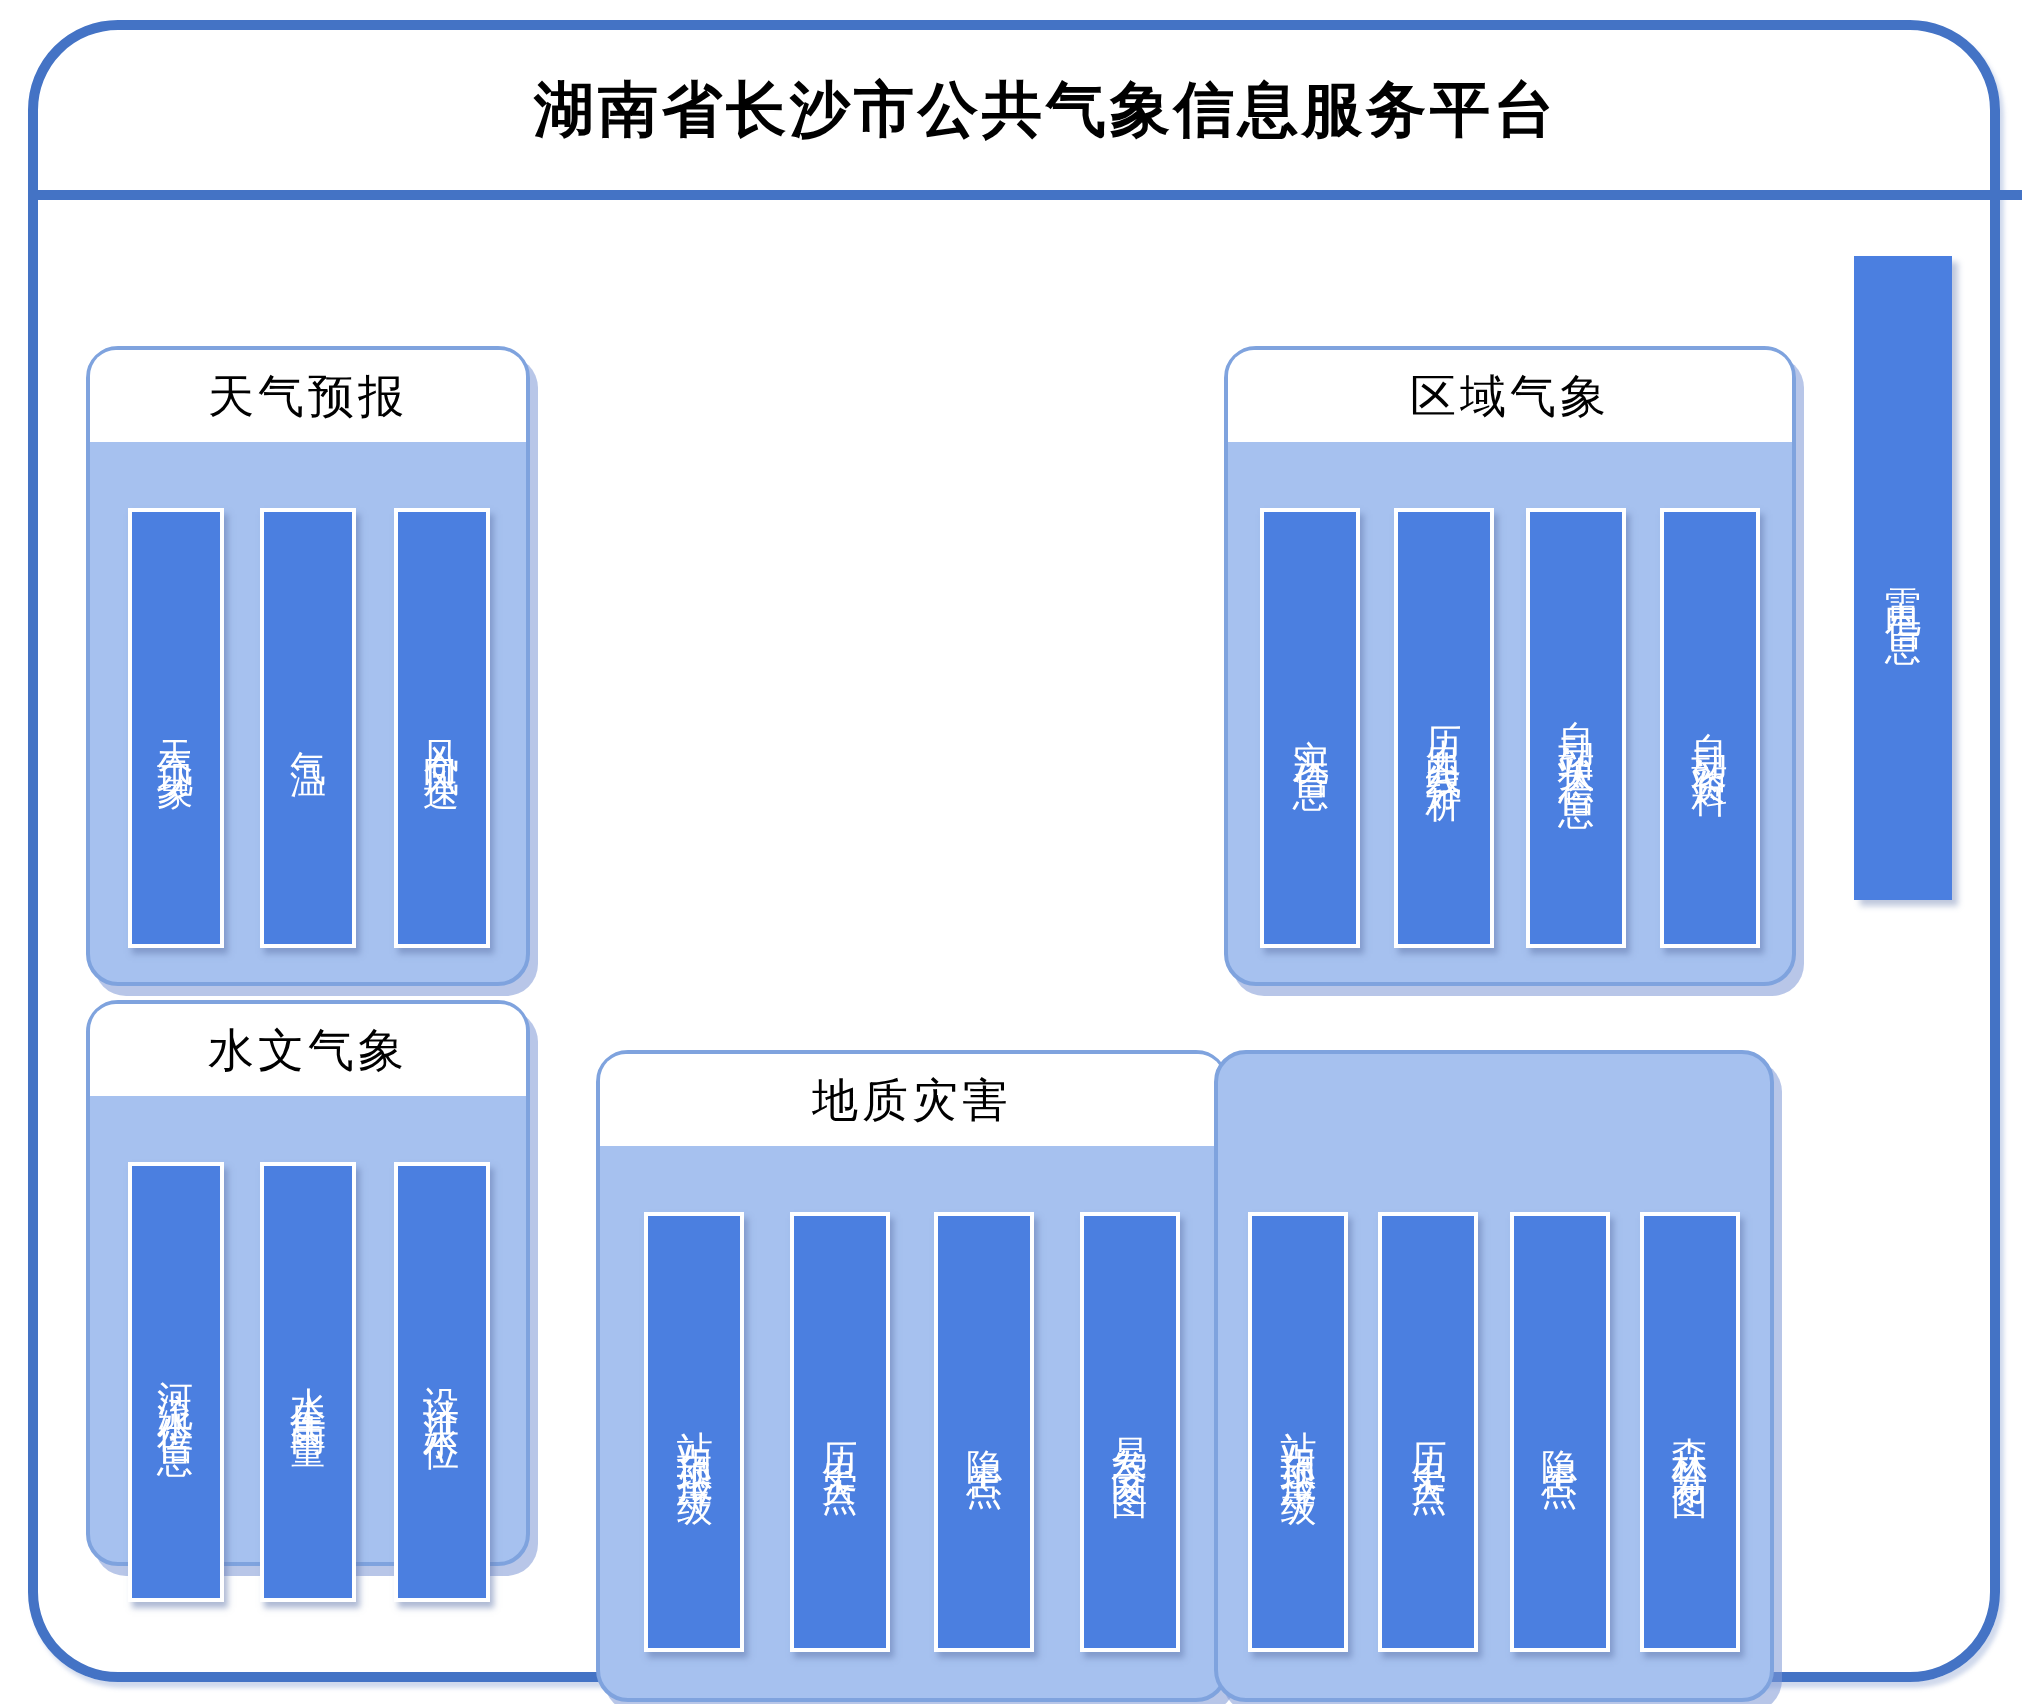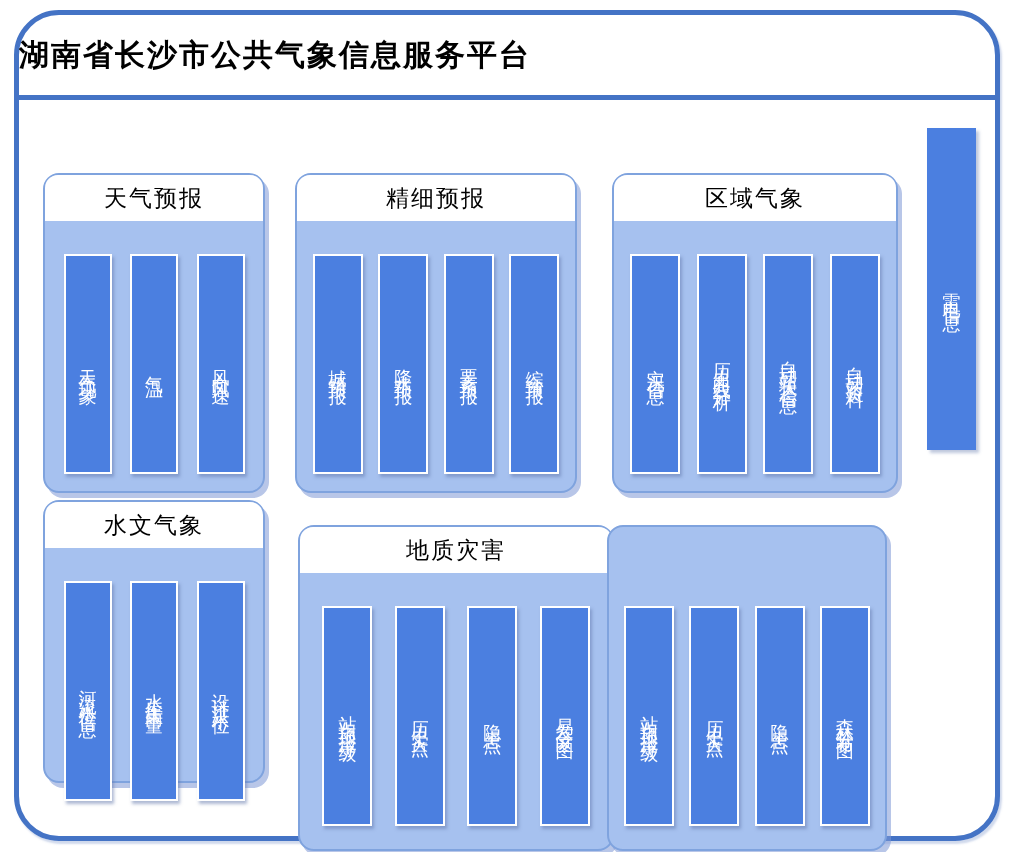--- a/index.html
+++ b/index.html
@@ -3,21 +3,21 @@
 <meta charset="utf-8">
 <style>
   html,body{margin:0;padding:0;background:#ffffff;}
   body{font-family:"Liberation Sans", sans-serif;}
   .page{position:relative;width:1015px;height:852px;background:#ffffff;overflow:hidden;}
 
   .frame{position:absolute;left:14px;top:10px;width:986px;height:831px;
          border:5px solid #4473C5;border-radius:45px;box-sizing:border-box;
          box-shadow:2px 3px 2px rgba(120,145,200,0.35);}
   .title-band{position:absolute;left:0;top:0;width:100%;height:80px;
-              border-bottom:5px solid #4473C5;display:flex;align-items:center;justify-content:flex-start;}
+              border-bottom:5px solid #4473C5;display:flex;align-items:center;justify-content:center;padding-left:16px;}
   .main-title{font-size:30px;font-weight:700;color:#000;letter-spacing:2px;}
 
   .panel{position:absolute;background:#A6C1EF;border:2px solid #7FA3DE;border-radius:16px;
          box-sizing:border-box;box-shadow:4px 5px 0 rgba(125,152,213,0.55);margin-top:46px;}
   .panel-header{height:46px;background:#ffffff;border-radius:13px 13px 0 0;
                 display:flex;align-items:center;justify-content:center;
                 font-size:23px;color:#000;letter-spacing:2px;}
   .panel-body{position:absolute;left:0;right:0;top:46px;bottom:0;
               display:flex;justify-content:space-evenly;align-items:flex-start;
               padding-top:33px;box-sizing:border-box;}
@@ -55,37 +55,20 @@
         </div>
       <div class="bar w3">
           <span>气温</span>
         </div>
       <div class="bar w3">
           <span>风向风速</span>
         </div>
     </div>
   </div>
 
-  <div class="panel" style="left:295px;top:127px;width:282px;height:320px">
-    <div class="panel-header">精细预报</div>
-    <div class="panel-body">
-      <div class="bar w4">
-          <span>城镇预报</span>
-        </div>
-      <div class="bar w4">
-          <span>降水预报</span>
-        </div>
-      <div class="bar w4">
-          <span>要素预报</span>
-        </div>
-      <div class="bar w4">
-          <span>综合预报</span>
-        </div>
-    </div>
-  </div>
 
   <div class="panel" style="left:612px;top:127px;width:286px;height:320px">
     <div class="panel-header">区域气象</div>
     <div class="panel-body">
       <div class="bar w4">
           <span>实况信息</span>
         </div>
       <div class="bar w4">
           <span>历史曲线分析</span>
         </div>

